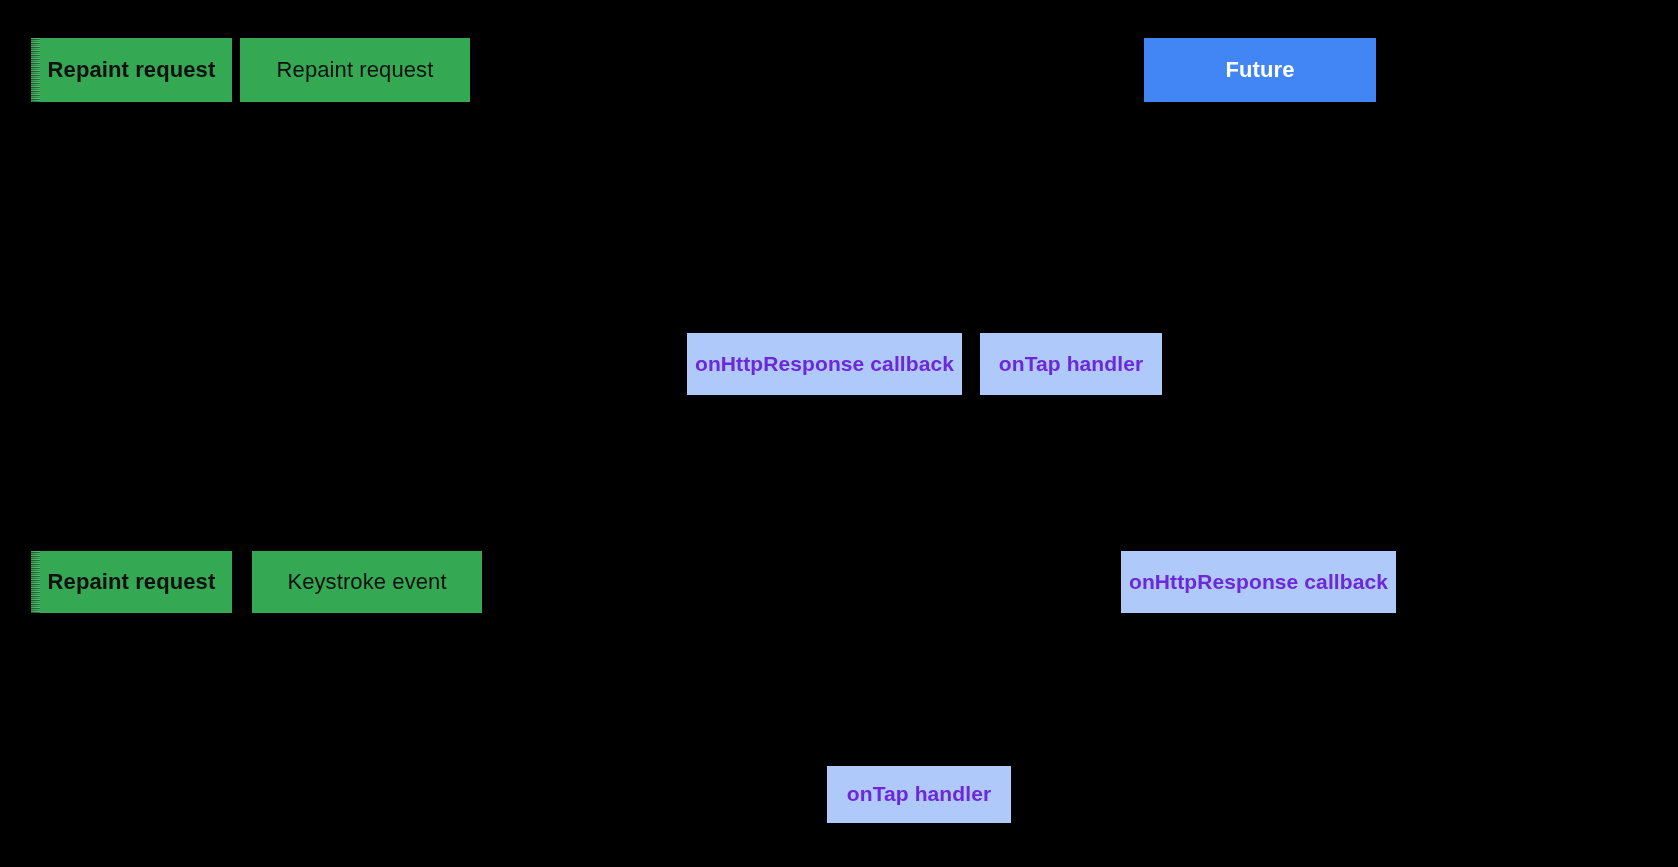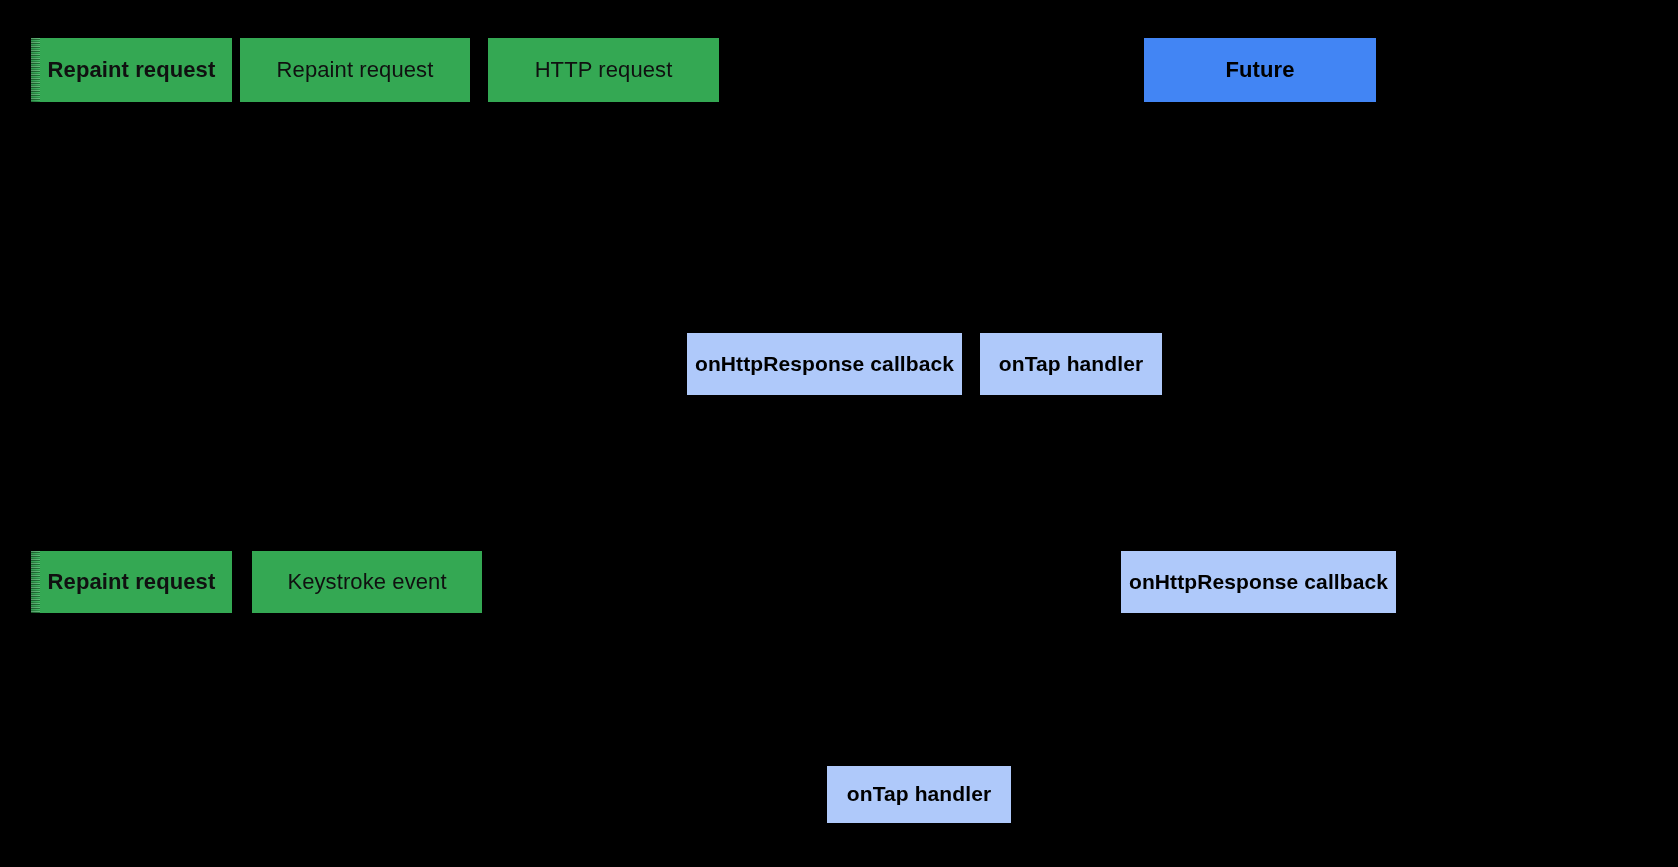--- a/index.html
+++ b/index.html
@@ -35,25 +35,25 @@
   .node.green {
     background: #34A853;
     color: #101010;
   }
   .node.green-light {
     background: #6FDC7E;
     color: #101010;
   }
   .node.blue {
     background: #4285F4;
-    color: #000000;
+    color: #ffffff;
   }
   .node.blue-light {
     background: #AFC9FA;
-    color: #000000;
+    color: #6d28d9;
   }
   .node.bold {
     font-weight: 700;
   }
   .node.regular {
     font-weight: 400;
   }
   
   .node.frayed::before {
     content: "";
@@ -81,23 +81,20 @@
 </head>
 <body>
 
 <div id="canvas" style="background: rgb(0, 0, 0);">
     <div class="node green bold frayed" style="left: 31px; top: 38px; width: 201px; height: 64px; font-size: 22px;">
       <span>Repaint request</span>
     </div>
     <div class="node green regular" style="left: 240px; top: 38px; width: 230px; height: 64px; font-size: 22px;">
       <span>Repaint request</span>
     </div>
-    <div class="node green regular" style="left: 488px; top: 38px; width: 231px; height: 64px; font-size: 22px;">
-      <span>HTTP request</span>
-    </div>
     <div class="node blue bold" style="left: 1144px; top: 38px; width: 232px; height: 64px; font-size: 22px;">
       <span>Future</span>
     </div>
     <div class="node blue-light bold" style="left: 687px; top: 333px; width: 275px; height: 62px; font-size: 21px;">
       <span>onHttpResponse callback</span>
     </div>
     <div class="node blue-light bold" style="left: 980px; top: 333px; width: 182px; height: 62px; font-size: 21px;">
       <span>onTap handler</span>
     </div>
     <div class="node green bold frayed" style="left: 31px; top: 551px; width: 201px; height: 62px; font-size: 22px;">

